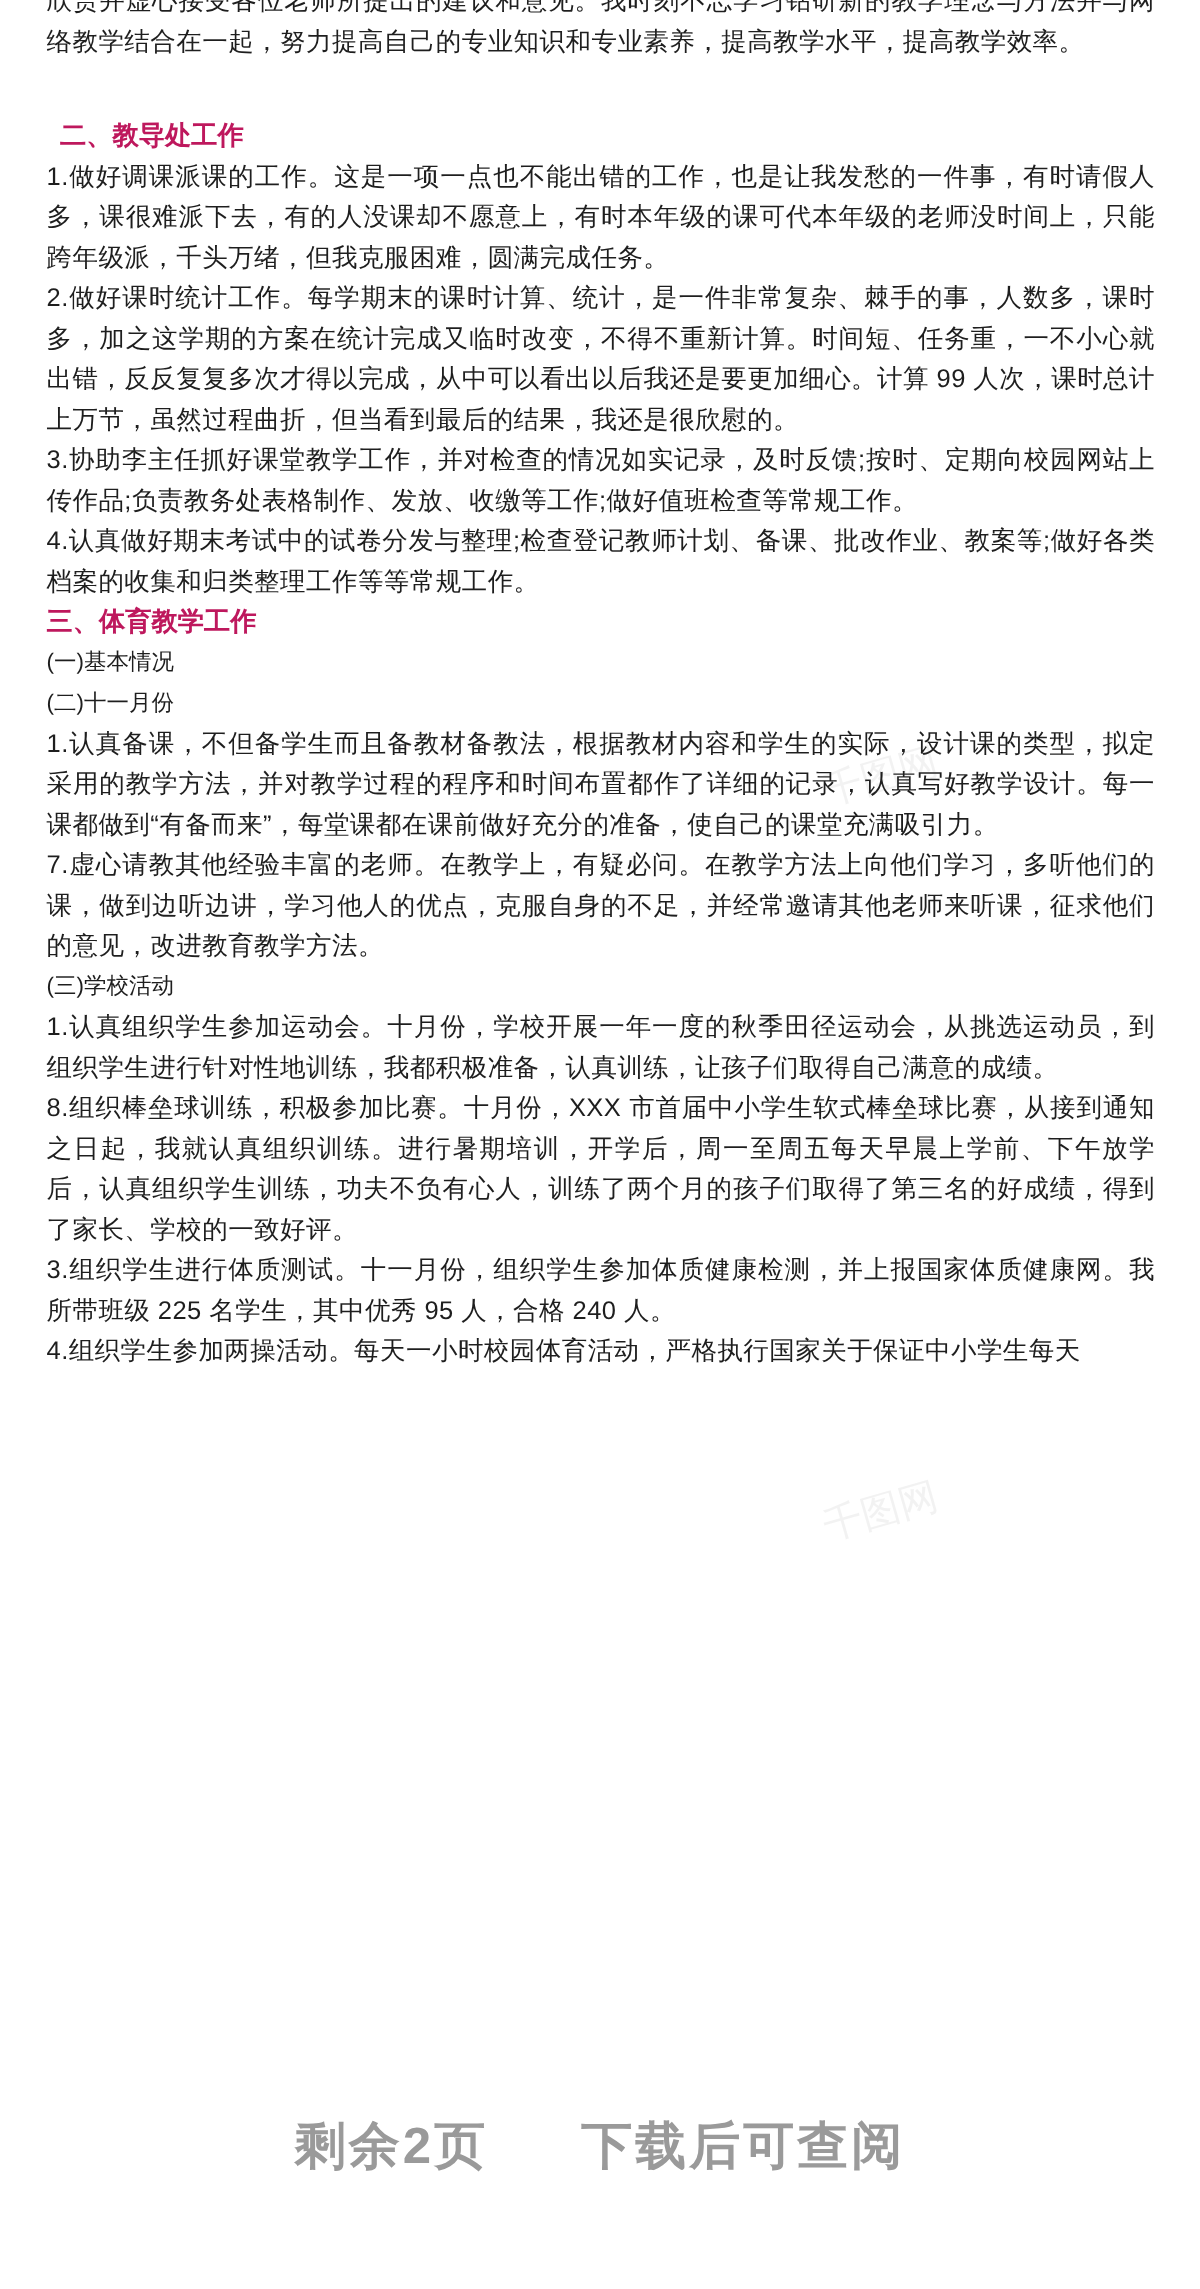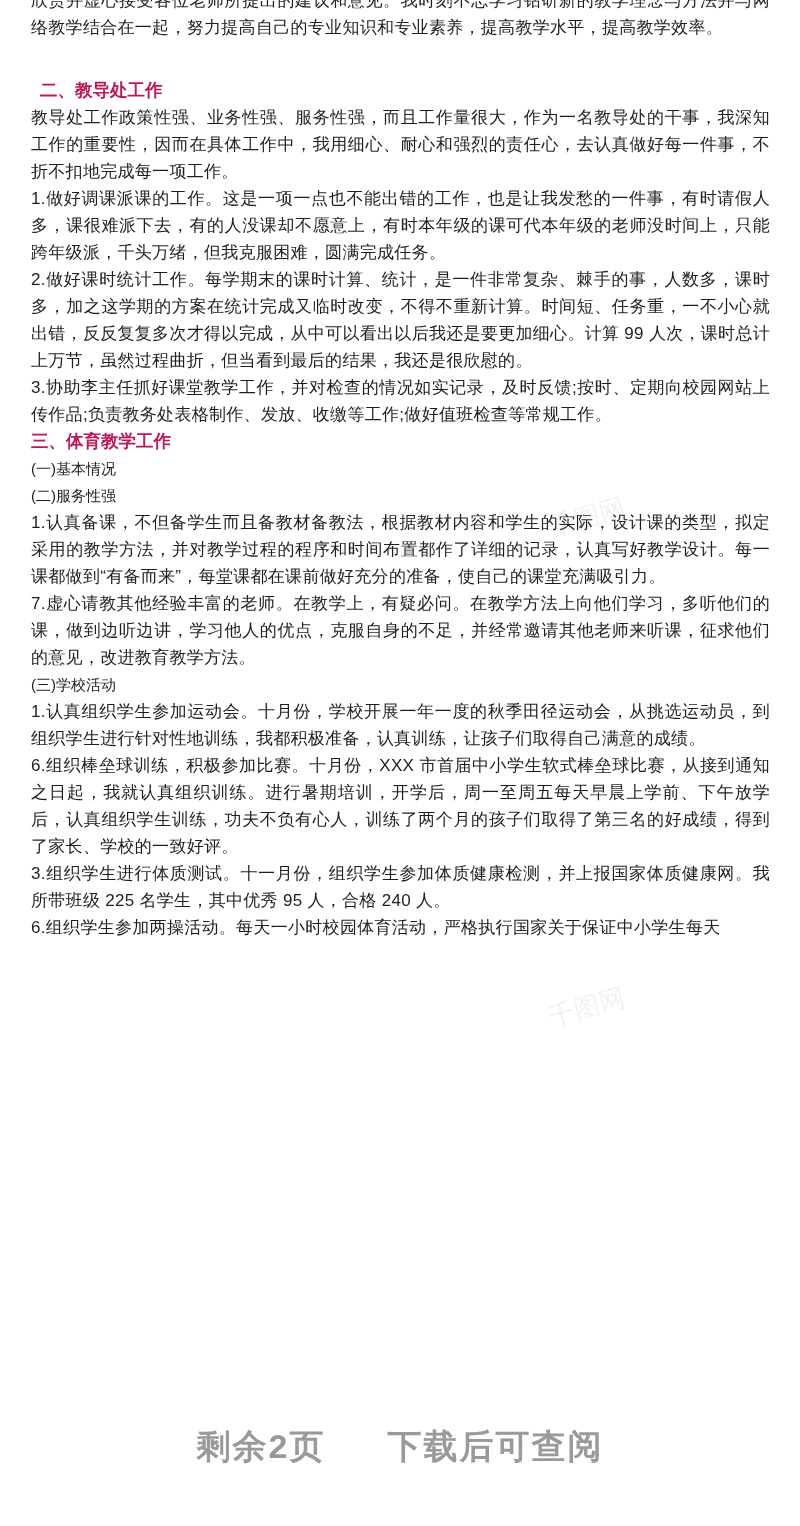--- a/index.html
+++ b/index.html
@@ -64,43 +64,42 @@
     left: 0;
     right: 0;
     top: 1408px;
     display: flex;
     justify-content: center;
     gap: 62px;
     font-size: 34px;
     font-weight: bold;
     color: #9a9a9a;
     letter-spacing: 2px;
-    margin-top: 16px;
   }
 </style>
 </head>
 <body>
 
 <div id="doc">
   <p class="para clip-first">欣赏并虚心接受各位老师所提出的建议和意见。我时刻不忘学习钻研新的教学理念与方法并与网络教学结合在一起，努力提高自己的专业知识和专业素养，提高教学水平，提高教学效率。</p>
   <h2 class="heading" id="b1">二、教导处工作</h2>
-  <p class="para">教导处工作政策性强、业务性强、服务性强，而且工作量很大，作为一名教导处的干事，我深知工作的重要性，因而在具体工作中，我用细心、耐心和强烈的责任心，去认真做好每一件事，不折不扣地完成每一项工作。</p>
   <p class="para">1.做好调课派课的工作。这是一项一点也不能出错的工作，也是让我发愁的一件事，有时请假人多，课很难派下去，有的人没课却不愿意上，有时本年级的课可代本年级的老师没时间上，只能跨年级派，千头万绪，但我克服困难，圆满完成任务。</p>
   <p class="para">2.做好课时统计工作。每学期末的课时计算、统计，是一件非常复杂、棘手的事，人数多，课时多，加之这学期的方案在统计完成又临时改变，不得不重新计算。时间短、任务重，一不小心就出错，反反复复多次才得以完成，从中可以看出以后我还是要更加细心。计算 99 人次，课时总计 上万节，虽然过程曲折，但当看到最后的结果，我还是很欣慰的。</p>
   <p class="para">3.协助李主任抓好课堂教学工作，并对检查的情况如实记录，及时反馈;按时、定期向校园网站上传作品;负责教务处表格制作、发放、收缴等工作;做好值班检查等常规工作。</p>
+  <p class="para">4.认真做好期末考试中的试卷分发与整理;检查登记教师计划、备课、批改作业、教案等;做好各类档案的收集和归类整理工作等等常规工作。</p>
   <h2 class="heading">三、体育教学工作</h2>
   <p class="subheading">(一)基本情况</p>
-  <p class="subheading">(二)服务性强</p>
+  <p class="subheading">(二)十一月份</p>
   <p class="para">1.认真备课，不但备学生而且备教材备教法，根据教材内容和学生的实际，设计课的类型，拟定采用的教学方法，并对教学过程的程序和时间布置都作了详细的记录，认真写好教学设计。每一课都做到“有备而来”，每堂课都在课前做好充分的准备，使自己的课堂充满吸引力。</p>
   <p class="para">7.虚心请教其他经验丰富的老师。在教学上，有疑必问。在教学方法上向他们学习，多听他们的课，做到边听边讲，学习他人的优点，克服自身的不足，并经常邀请其他老师来听课，征求他们的意见，改进教育教学方法。</p>
   <p class="subheading">(三)学校活动</p>
   <p class="para">1.认真组织学生参加运动会。十月份，学校开展一年一度的秋季田径运动会，从挑选运动员，到组织学生进行针对性地训练，我都积极准备，认真训练，让孩子们取得自己满意的成绩。</p>
-  <p class="para">6.组织棒垒球训练，积极参加比赛。十月份，XXX 市首届中小学生软式棒垒球比赛，从接到通知之日起，我就认真组织训练。进行暑期培训，开学后，周一至周五每天早晨上学前、下午放学后，认真组织学生训练，功夫不负有心人，训练了两个月的孩子们取得了第三名的好成绩，得到了家长、学校的一致好评。</p>
+  <p class="para">8.组织棒垒球训练，积极参加比赛。十月份，XXX 市首届中小学生软式棒垒球比赛，从接到通知之日起，我就认真组织训练。进行暑期培训，开学后，周一至周五每天早晨上学前、下午放学后，认真组织学生训练，功夫不负有心人，训练了两个月的孩子们取得了第三名的好成绩，得到了家长、学校的一致好评。</p>
   <p class="para">3.组织学生进行体质测试。十一月份，组织学生参加体质健康检测，并上报国家体质健康网。我所带班级 225 名学生，其中优秀 95 人，合格 240 人。</p>
-  <p class="para">6.组织学生参加两操活动。每天一小时校园体育活动，严格执行国家关于保证中小学生每天</p>
+  <p class="para">4.组织学生参加两操活动。每天一小时校园体育活动，严格执行国家关于保证中小学生每天</p>
 </div>
 
 <div class="watermark" id="wm1">千图网</div>
 <div class="watermark" id="wm2">千图网</div>
 
 <div class="footer">
   <span>剩余2页</span>
   <span>下载后可查阅</span>
 </div>
 

